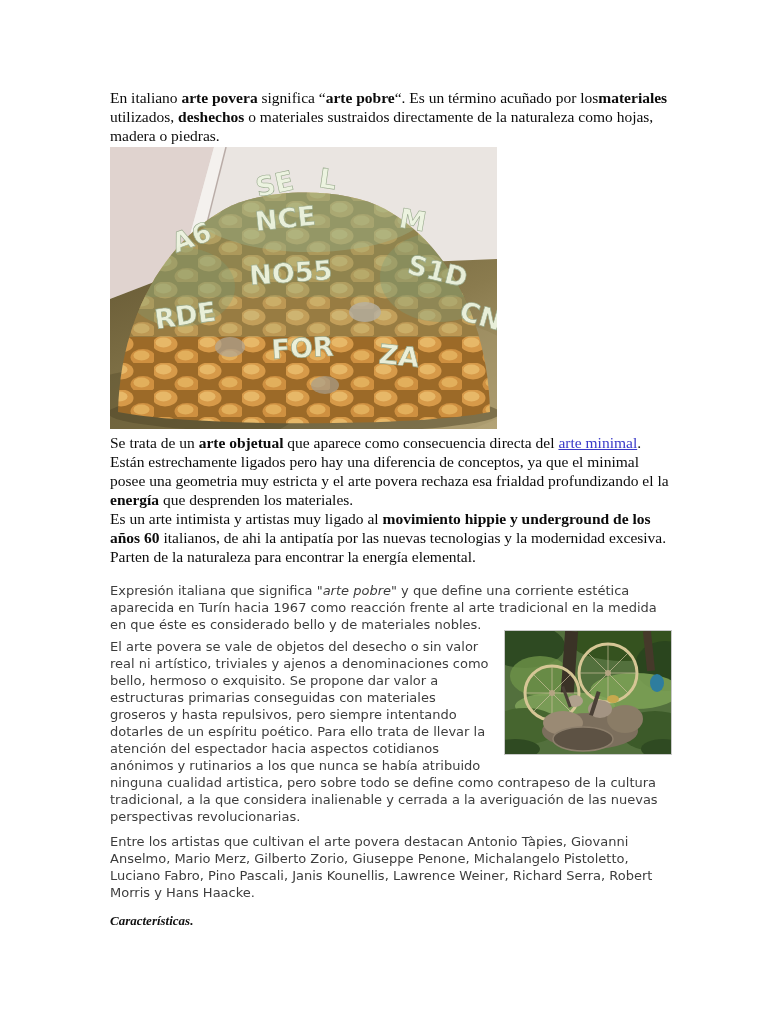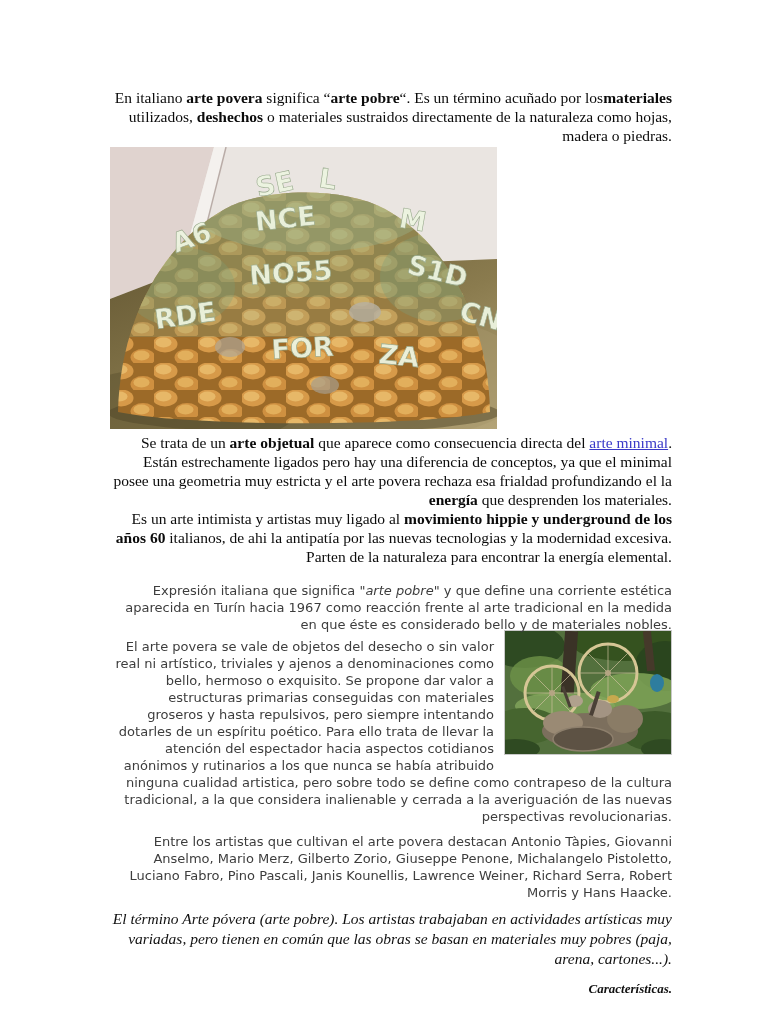--- a/index.html
+++ b/index.html
@@ -1,18 +1,18 @@
 <!DOCTYPE html>
 <html><head>
 <meta charset="utf-8">
 <style>
   html,body{margin:0;padding:0;background:#ffffff;}
   body{width:768px;height:1024px;overflow:hidden;position:relative;
        font-family:"Liberation Serif",serif;color:#000;}
-  .page{box-sizing:border-box;width:768px;padding:88px 96px 0 110px;text-align:right;}
+  .page{box-sizing:border-box;width:768px;padding:88px 96px 0 110px;}
   p{margin:0;}
   .serif{font-size:15.5px;line-height:19px;color:#0b0b0b;}
   .seg-n{font-weight:normal;}
   .seg-b{font-weight:bold;}
   .seg-i{font-style:italic;}
   a.seg-link{color:#3939c8;text-decoration:underline;cursor:pointer;}
   .fig1{display:block;width:387px;height:282px;margin:2px 0 4px 0;}
   .fig1 svg{display:block;}
   .graysec{margin-top:16px;font-family:"DejaVu Sans","Liberation Sans",sans-serif;
            font-size:13px;line-height:17px;color:#3d3d3d;}
@@ -149,17 +149,16 @@
             <ellipse cx="108" cy="68" rx="6" ry="4" fill="#c7a94e"></ellipse>
             <ellipse cx="10" cy="118" rx="25" ry="10" fill="#2f4a22"></ellipse>
             <ellipse cx="158" cy="118" rx="22" ry="10" fill="#2f4a22"></ellipse>
           </g>
         </svg>
       </span><span><span class="seg-n">El arte povera se vale de objetos del desecho o sin valor real ni artístico, triviales y ajenos a denominaciones como bello, hermoso o exquisito. Se propone dar valor a estructuras primarias conseguidas con materiales groseros y hasta repulsivos, pero siempre intentando dotarles de un espíritu poético. Para ello trata de llevar la atención del espectador hacia aspectos cotidianos anónimos y rutinarios a los que nunca se había atribuido ninguna cualidad artistica, pero sobre todo se define como contrapeso de la cultura tradicional, a la que considera inalienable y cerrada a la averiguación de las nuevas perspectivas revolucionarias.</span></span>
     </p>
     <p class="g3"><span class="seg-n">Entre los artistas que cultivan el arte povera destacan Antonio Tàpies, Giovanni Anselmo, Mario Merz, Gilberto Zorio, Giuseppe Penone, Michalangelo Pistoletto, Luciano Fabro, Pino Pascali, Janis Kounellis, Lawrence Weiner, Richard Serra, Robert Morris y Hans Haacke.</span></p>
   </div>
 
-  <p class="italicpara"><span class="seg-n">El término Arte póvera (arte pobre). Los artistas trabajaban en actividades artísticas muy variadas, pero tienen en común que las obras se basan en materiales muy pobres (paja, arena, cartones...).</span></p>
 
   <p class="chars">Características.</p>
 
 </div>
 
 </body></html>

